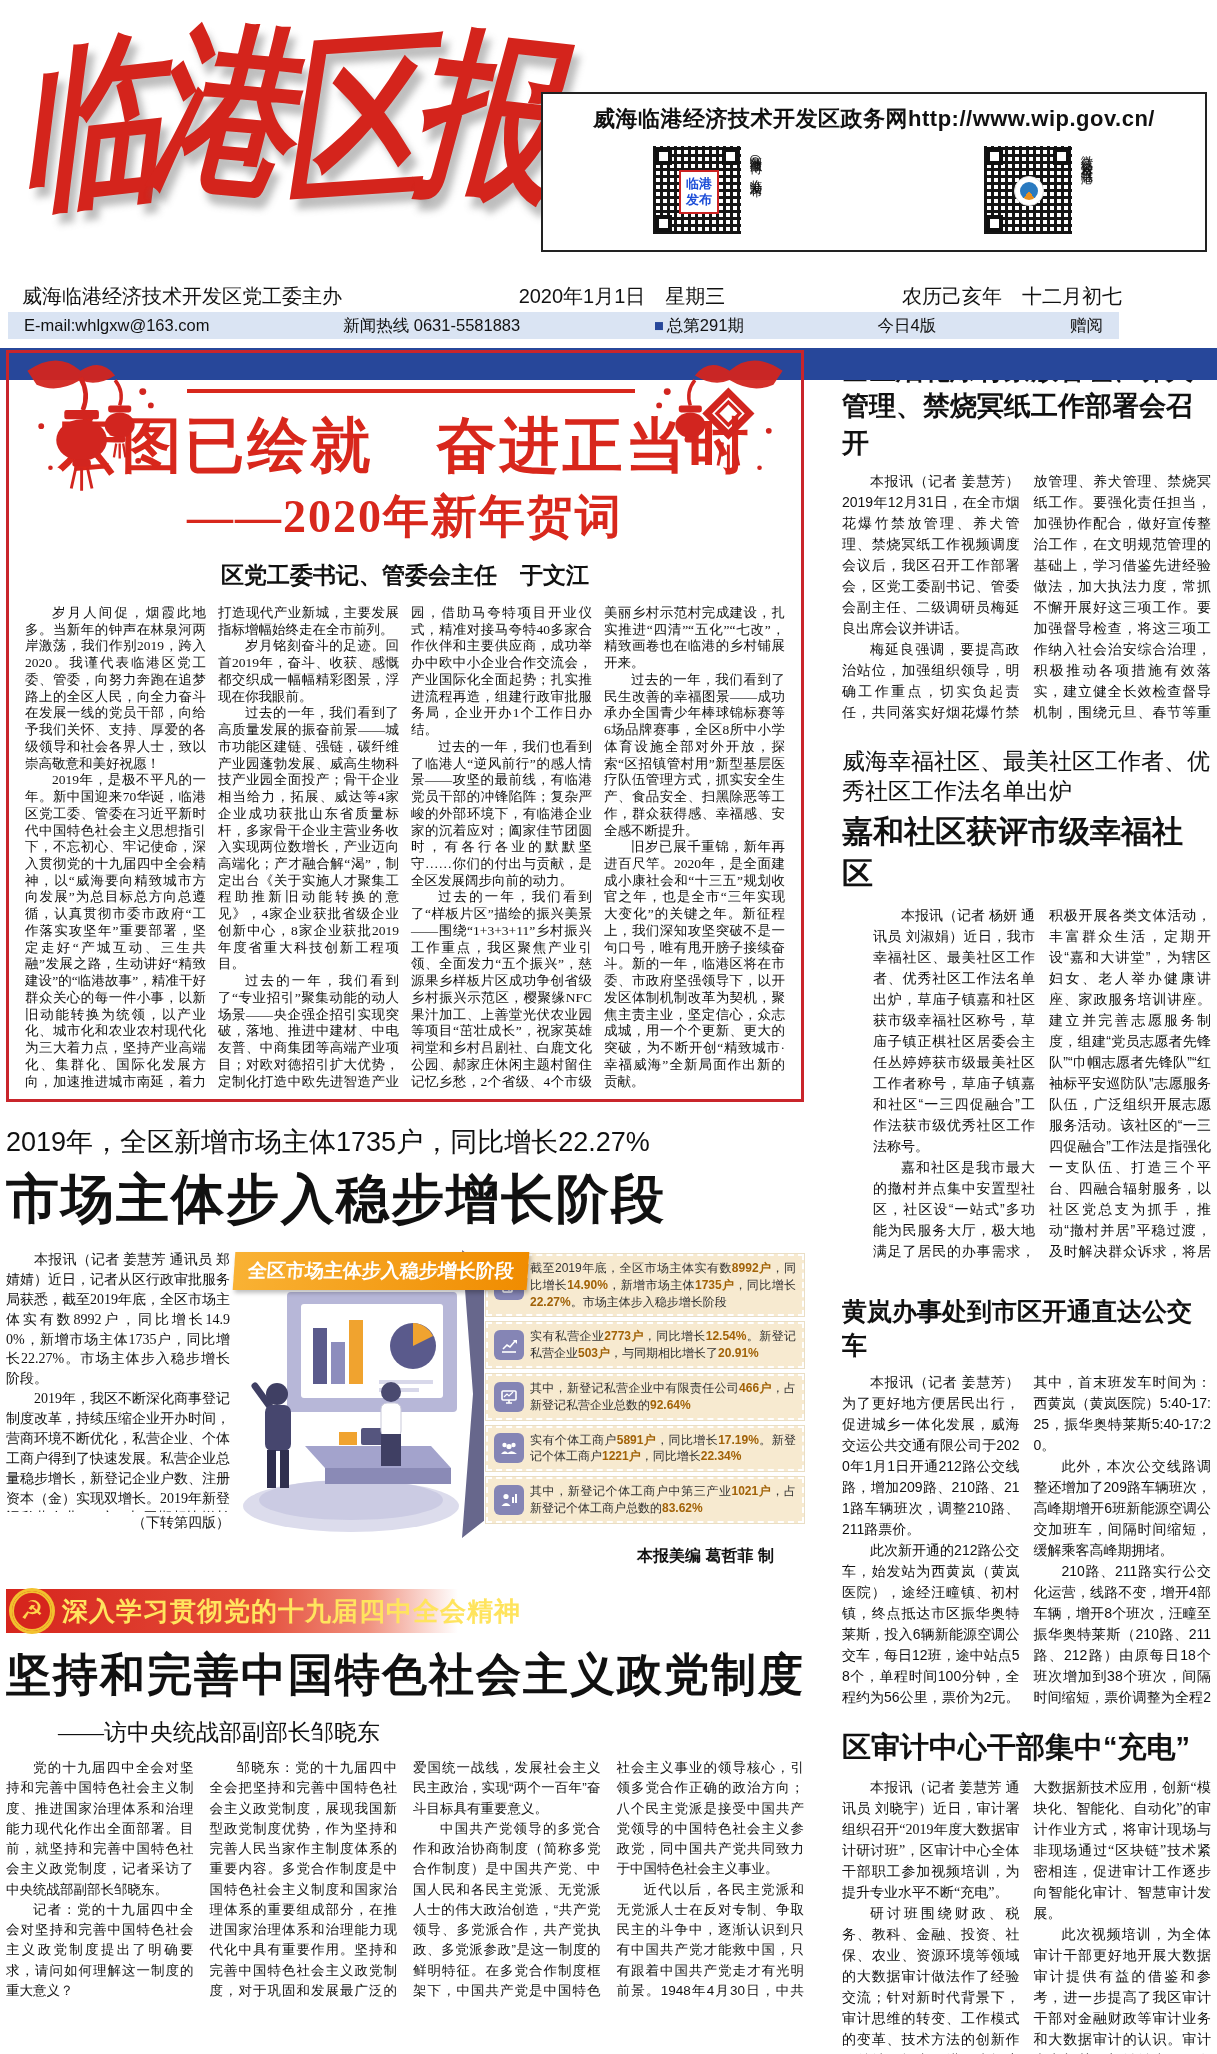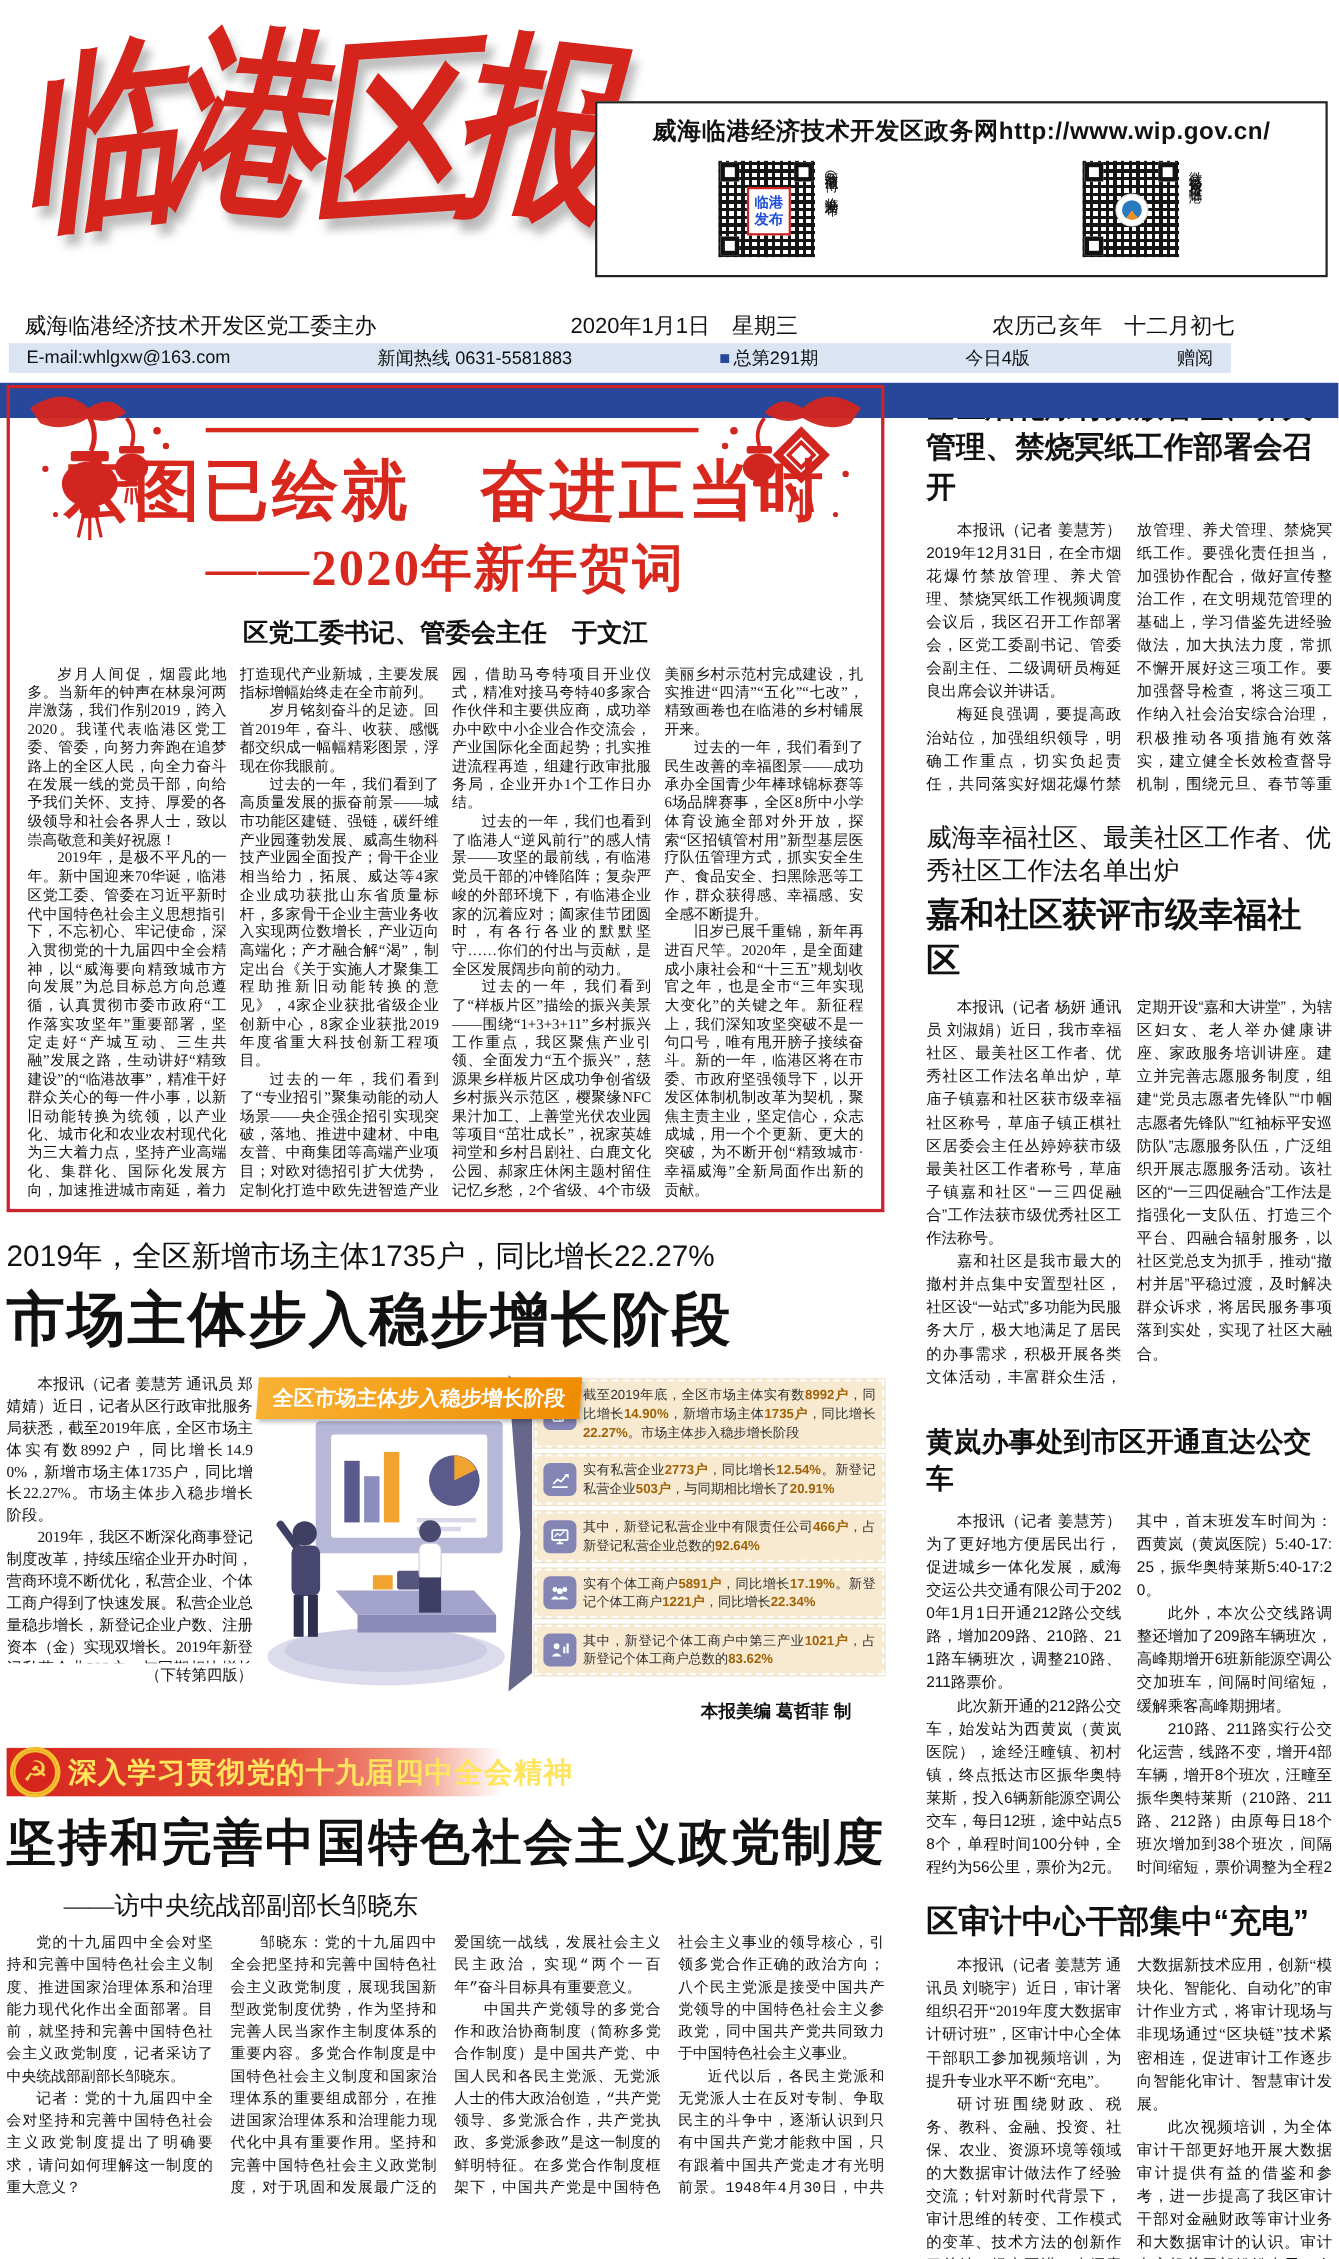--- a/index.html
+++ b/index.html
@@ -83,33 +83,33 @@
          padding-left:56px;box-sizing:border-box;}
   .study-text{color:#ffe45e;font-size:26px;font-weight:bold;font-family:"Liberation Sans",sans-serif;letter-spacing:1px;white-space:nowrap;}
   .emblem{position:absolute;left:6px;top:2px;width:40px;height:40px;border-radius:50%;background:#d6251d;
           box-shadow:0 0 0 3px #f2c12e, inset 0 0 0 2px #f2c12e;color:#ffd34d;font-size:26px;line-height:40px;text-align:center;}
   
   .party{margin-top:12px;}
   .pt-title{margin:0;font-size:45px;font-weight:bold;letter-spacing:2px;white-space:nowrap;}
   .pt-sub{font-size:23px;margin:12px 0 10px;padding-left:52px;}
   .pt-body{height:252px;column-count:4;column-gap:16px;column-fill:auto;overflow:hidden;
            font-family:"Liberation Sans",sans-serif;font-size:13.5px;line-height:1.5;text-align:justify;word-break:break-all;}
-  .pt-body p{margin:0;text-indent:2em;font-family:Liberation Mono, monospace;}
+  .pt-body p{margin:0;text-indent:2em;}
   
   .sd-art{margin-bottom:18px;}
   .sd-title{margin:0;font-family:"Liberation Sans",sans-serif;font-weight:bold;line-height:1.35;}
   .t-a{font-size:27px;}
   .t-b{font-size:31px;margin-top:4px;}
   .t-c{font-size:25px;}
   .t-d{font-size:29px;}
   .sd-kicker{font-family:"Liberation Sans",sans-serif;font-size:23px;line-height:1.3;}
   .sd-body{margin-top:10px;column-count:2;column-gap:14px;column-fill:auto;overflow:hidden;
            font-family:"Liberation Sans",sans-serif;font-size:14px;line-height:1.5;text-align:justify;word-break:break-all;}
   .sd-body p{margin:0;text-indent:2em;}
-  .h-a{height:258px;} .h-b{height:372px;} .h-c{height:338px;} .h-d{height:308px;}
+  .h-a{height:258px;} .h-b{height:372px;margin-left:31px;} .h-c{height:338px;} .h-d{height:308px;}
   .sd-body.serif{font-family:"Liberation Serif",serif;}
 </style>
 </head>
 <body>
 
 <div class="page">
 
   <header>
     <div class="masthead"><span class="mh-c">临</span><span class="mh-c">港</span><span class="mh-c">区</span><span class="mh-c">报</span></div>
     <div class="gov-box">

